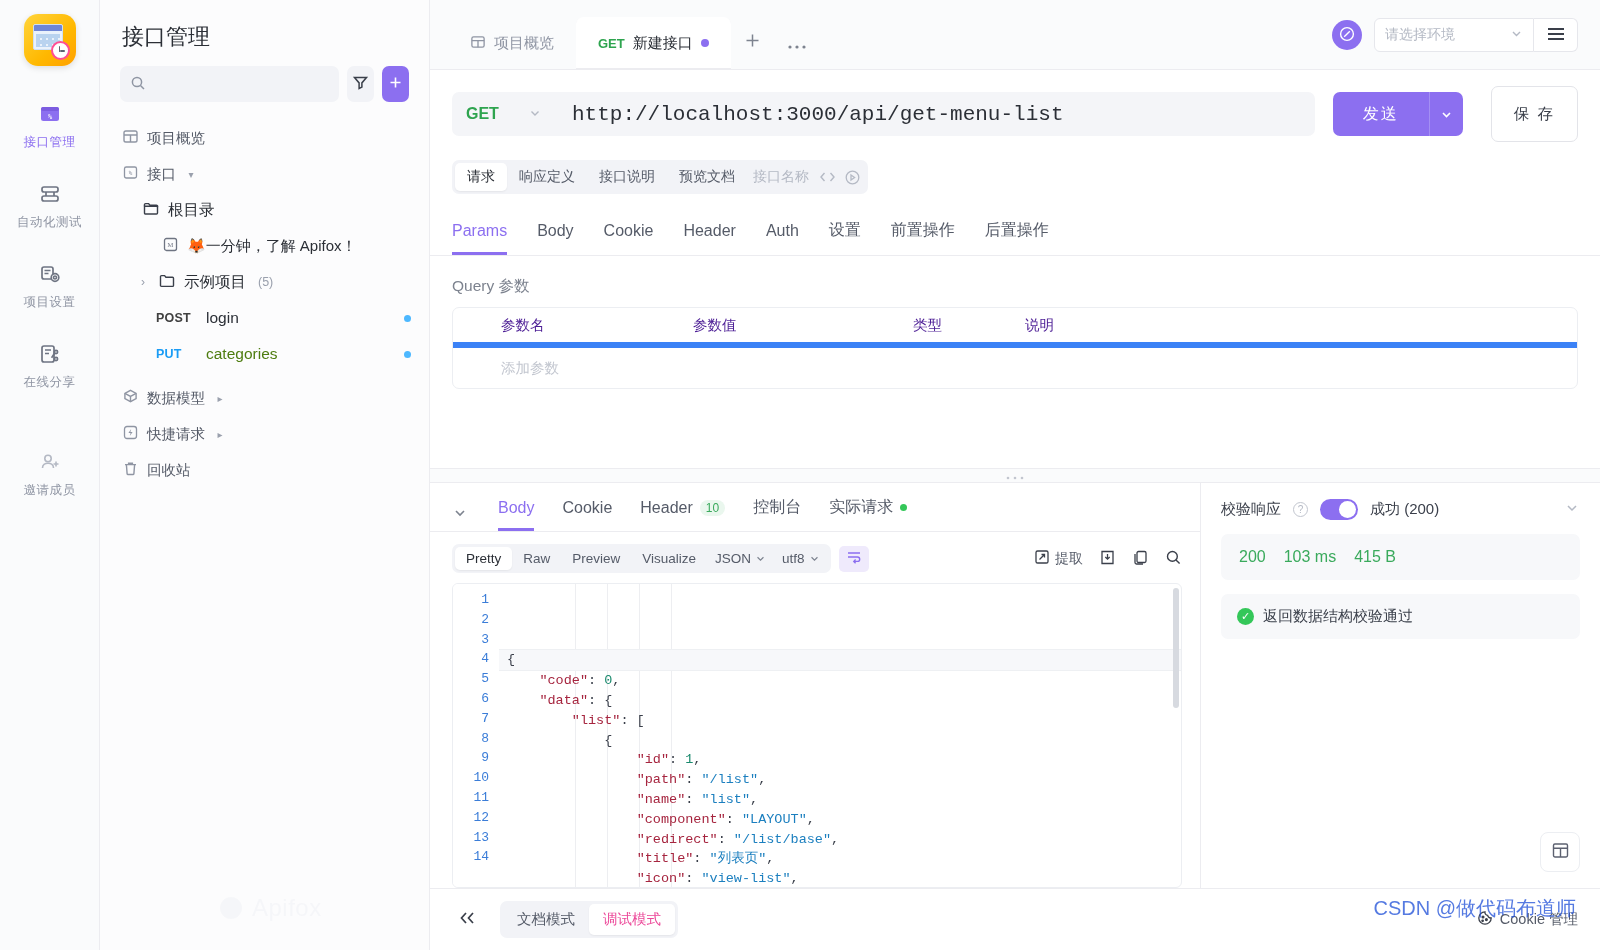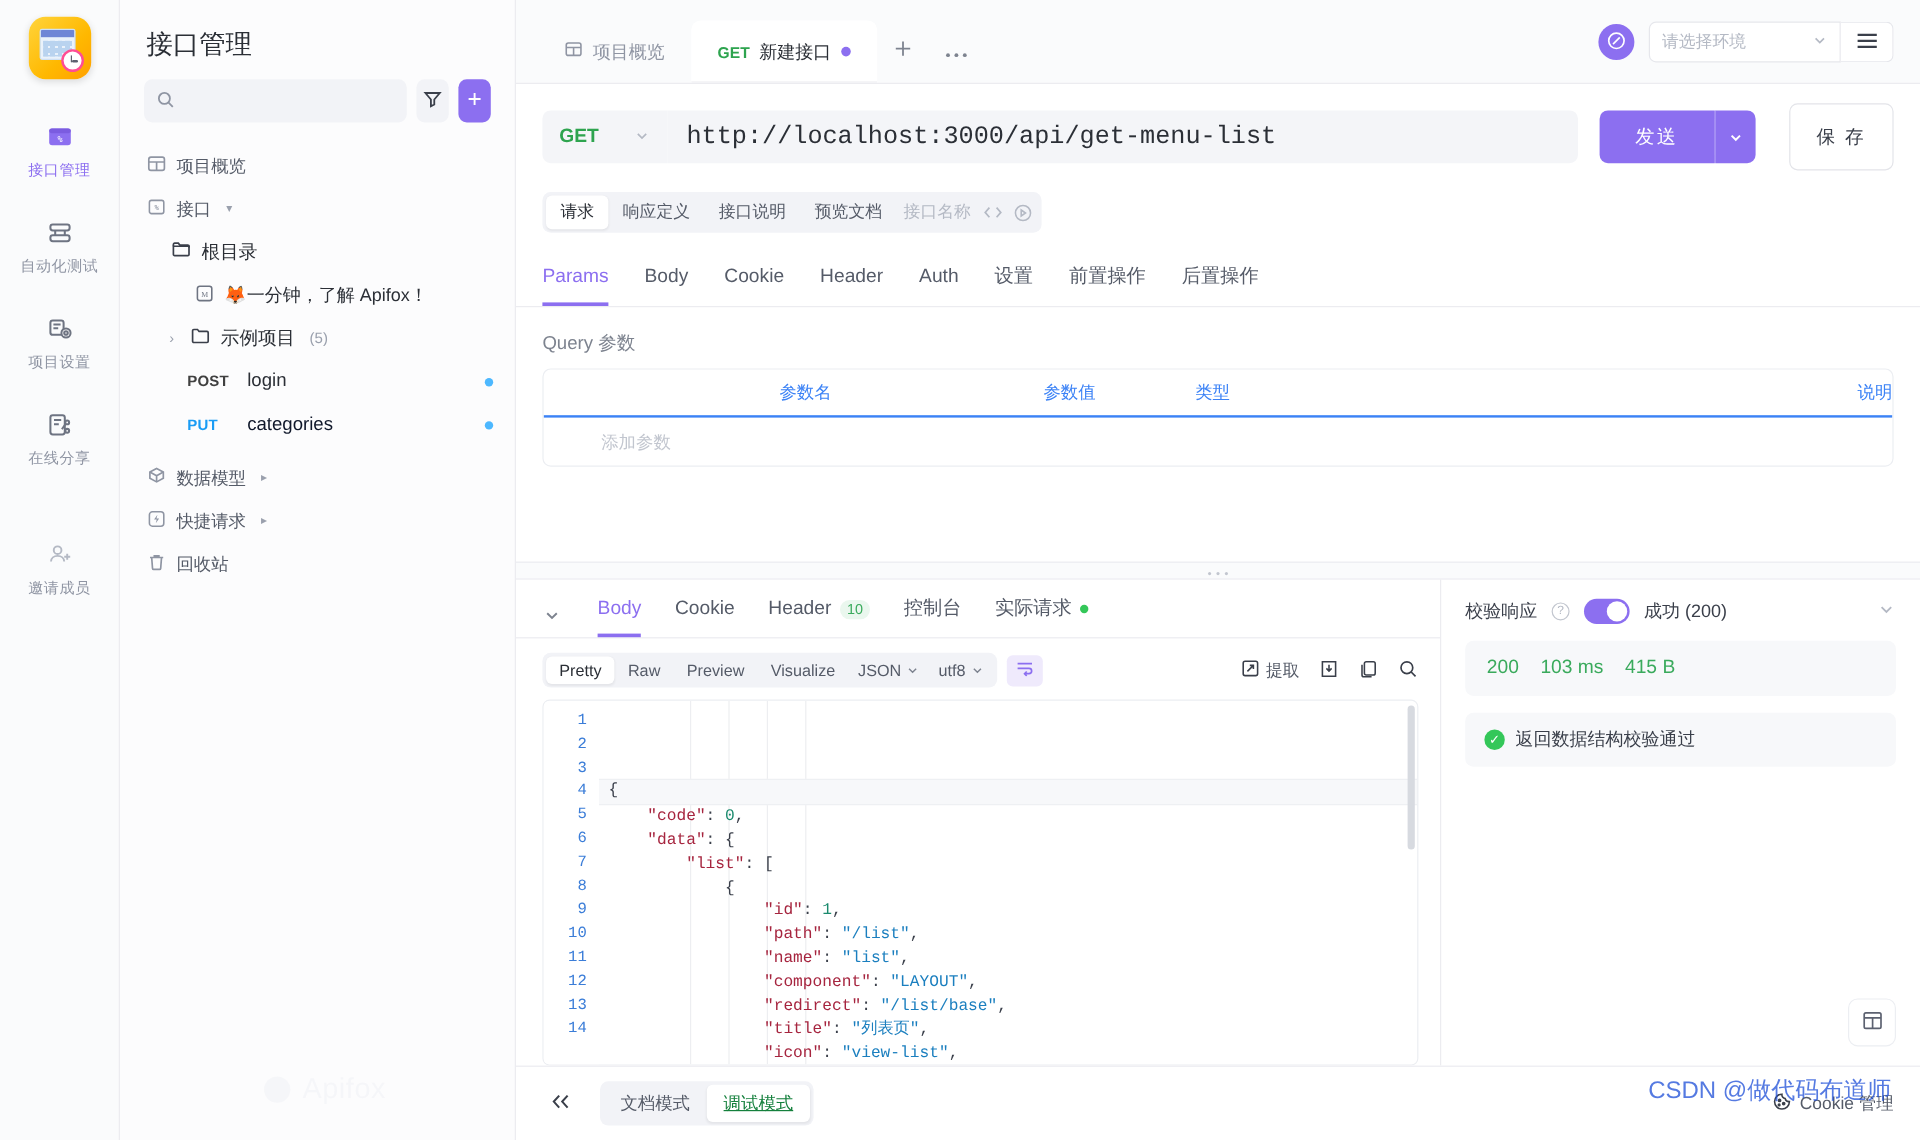--- a/index.html
+++ b/index.html
@@ -200,21 +200,21 @@
   .subtab {
     padding-bottom: 12px; font-size: 16px; color: #555b68; cursor: pointer;
     border-bottom: 3px solid transparent; margin-bottom: -1px;
   }
   .subtab.active { color: #8c6ff0; border-bottom-color: #8c6ff0; }
 
   .req-area { flex: 0 0 auto; padding: 20px 22px 0; }
   .sec-title { font-size: 15.5px; color: #7d838f; margin-bottom: 10px; }
   .ptable { border: 1px solid #eceef2; border-radius: 7px; overflow: hidden; }
   .ptable .thead, .ptable .trow { display: flex; align-items: center; height: 40px; }
-  .ptable .thead { color: #3b82f6; font-size: 14.5px; border-bottom: 2px solid #3b82f6; text-align: right; }
+  .ptable .thead { color: #4c1d95; font-size: 14.5px; border-bottom: 6px solid #3b82f6; }
   .ptable .trow { color: #c2c6cf; font-size: 14.5px; }
   .ptable .c1 { flex: 0 0 240px; padding-left: 48px; }
   .ptable .c2 { flex: 0 0 220px; }
   .ptable .c3 { flex: 0 0 112px; }
   .ptable .c4 { flex: 1; }
 
   .splitter {
     height: 14px; display: flex; align-items: center; justify-content: center;
     color: #c2c6cf; background: #fafbfc; border-top: 1px solid #ececf0;
     cursor: row-resize; margin-top: auto; font-size: 13px; letter-spacing: 2px;
@@ -319,21 +319,21 @@
   }
 
   
   .bottombar {
     height: 62px; border-top: 1px solid #ececf0; display: flex; align-items: center;
     padding: 0 22px; gap: 16px; background: #fff; position: relative;
   }
   .collapse-btn { color: #555b68; font-size: 17px; cursor: pointer; padding: 0 6px; }
   .mode-seg { display: flex; background: #f2f3f7; border-radius: 7px; padding: 3px; }
   .mode-item { padding: 6px 14px; border-radius: 5px; font-size: 14.5px; color: #555b68; cursor: pointer; }
-  .mode-item.active { background: #fff; color: #15803d; box-shadow: 0 1px 2px rgba(0,0,0,.06); text-decoration: underline; }
+  .mode-item.active { background: #fff; color: #ec4899; box-shadow: 0 1px 2px rgba(0,0,0,.06); }
   .cookie-mgr {
     margin-left: auto; display: flex; align-items: center; gap: 7px;
     color: #555b68; font-size: 14.5px; cursor: pointer;
   }
   .csdn-wm {
     position: absolute; right: 24px; bottom: 28px; color: #1d4ed8;
     font-size: 20px; opacity: .75; user-select: none; pointer-events: none;
     white-space: nowrap;
   }
 </style>
@@ -490,21 +490,21 @@
     </div>
 
     <div class="tnode lv3" style="padding-left:56px">
       <span class="method m-post">POST</span>
       <span class="tlbl" style="color:#2b2f36;font-size:15.5px">login</span>
       <span class="dot-blue"></span>
     </div>
 
     <div class="tnode lv3" style="padding-left:56px">
       <span class="method m-put">PUT</span>
-      <span class="tlbl" style="color:#0f172a;font-size:15.5px">categories</span>
+      <span class="tlbl" style="color:#4d7c0f;font-size:15.5px">categories</span>
       <span class="dot-blue"></span>
     </div>
 
     <div class="tnode lv1" style="margin-top:8px">
       <span>
         <svg width="17" height="17" viewBox="0 0 17 17" fill="none" stroke="#8f95a3" stroke-width="1.4">
             <path d="M8.5 2.4l5.6 3v5.2l-5.6 3-5.6-3V5.4z"></path>
             <path d="M2.9 5.4l5.6 3 5.6-3M8.5 8.4v5.2"></path>
           </svg>
       </span>

